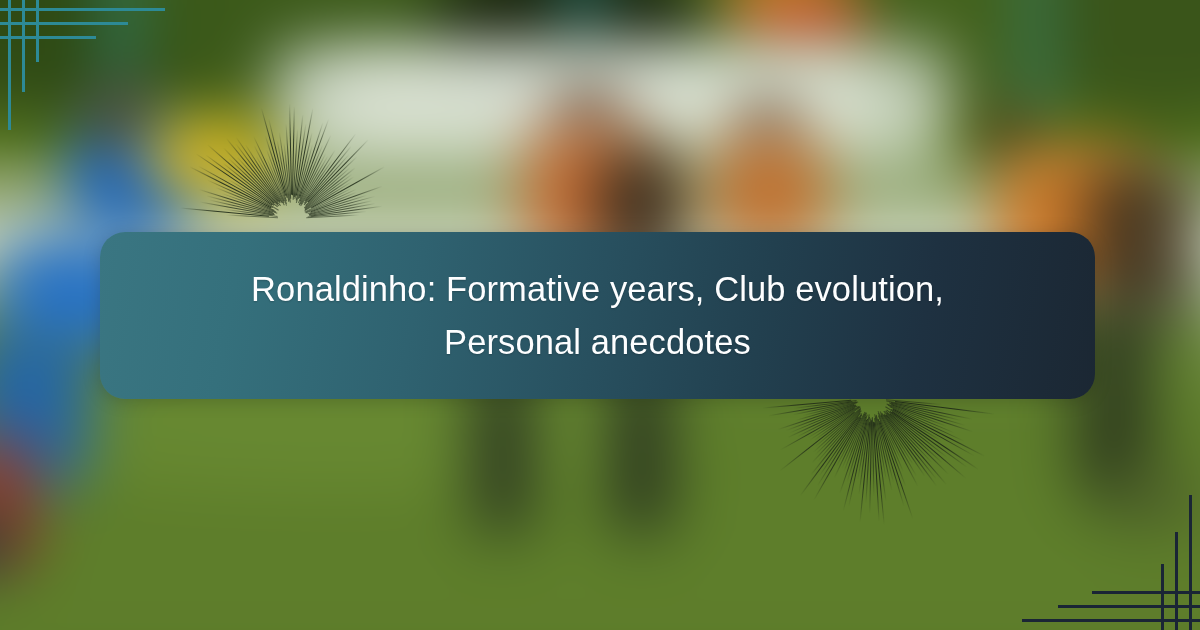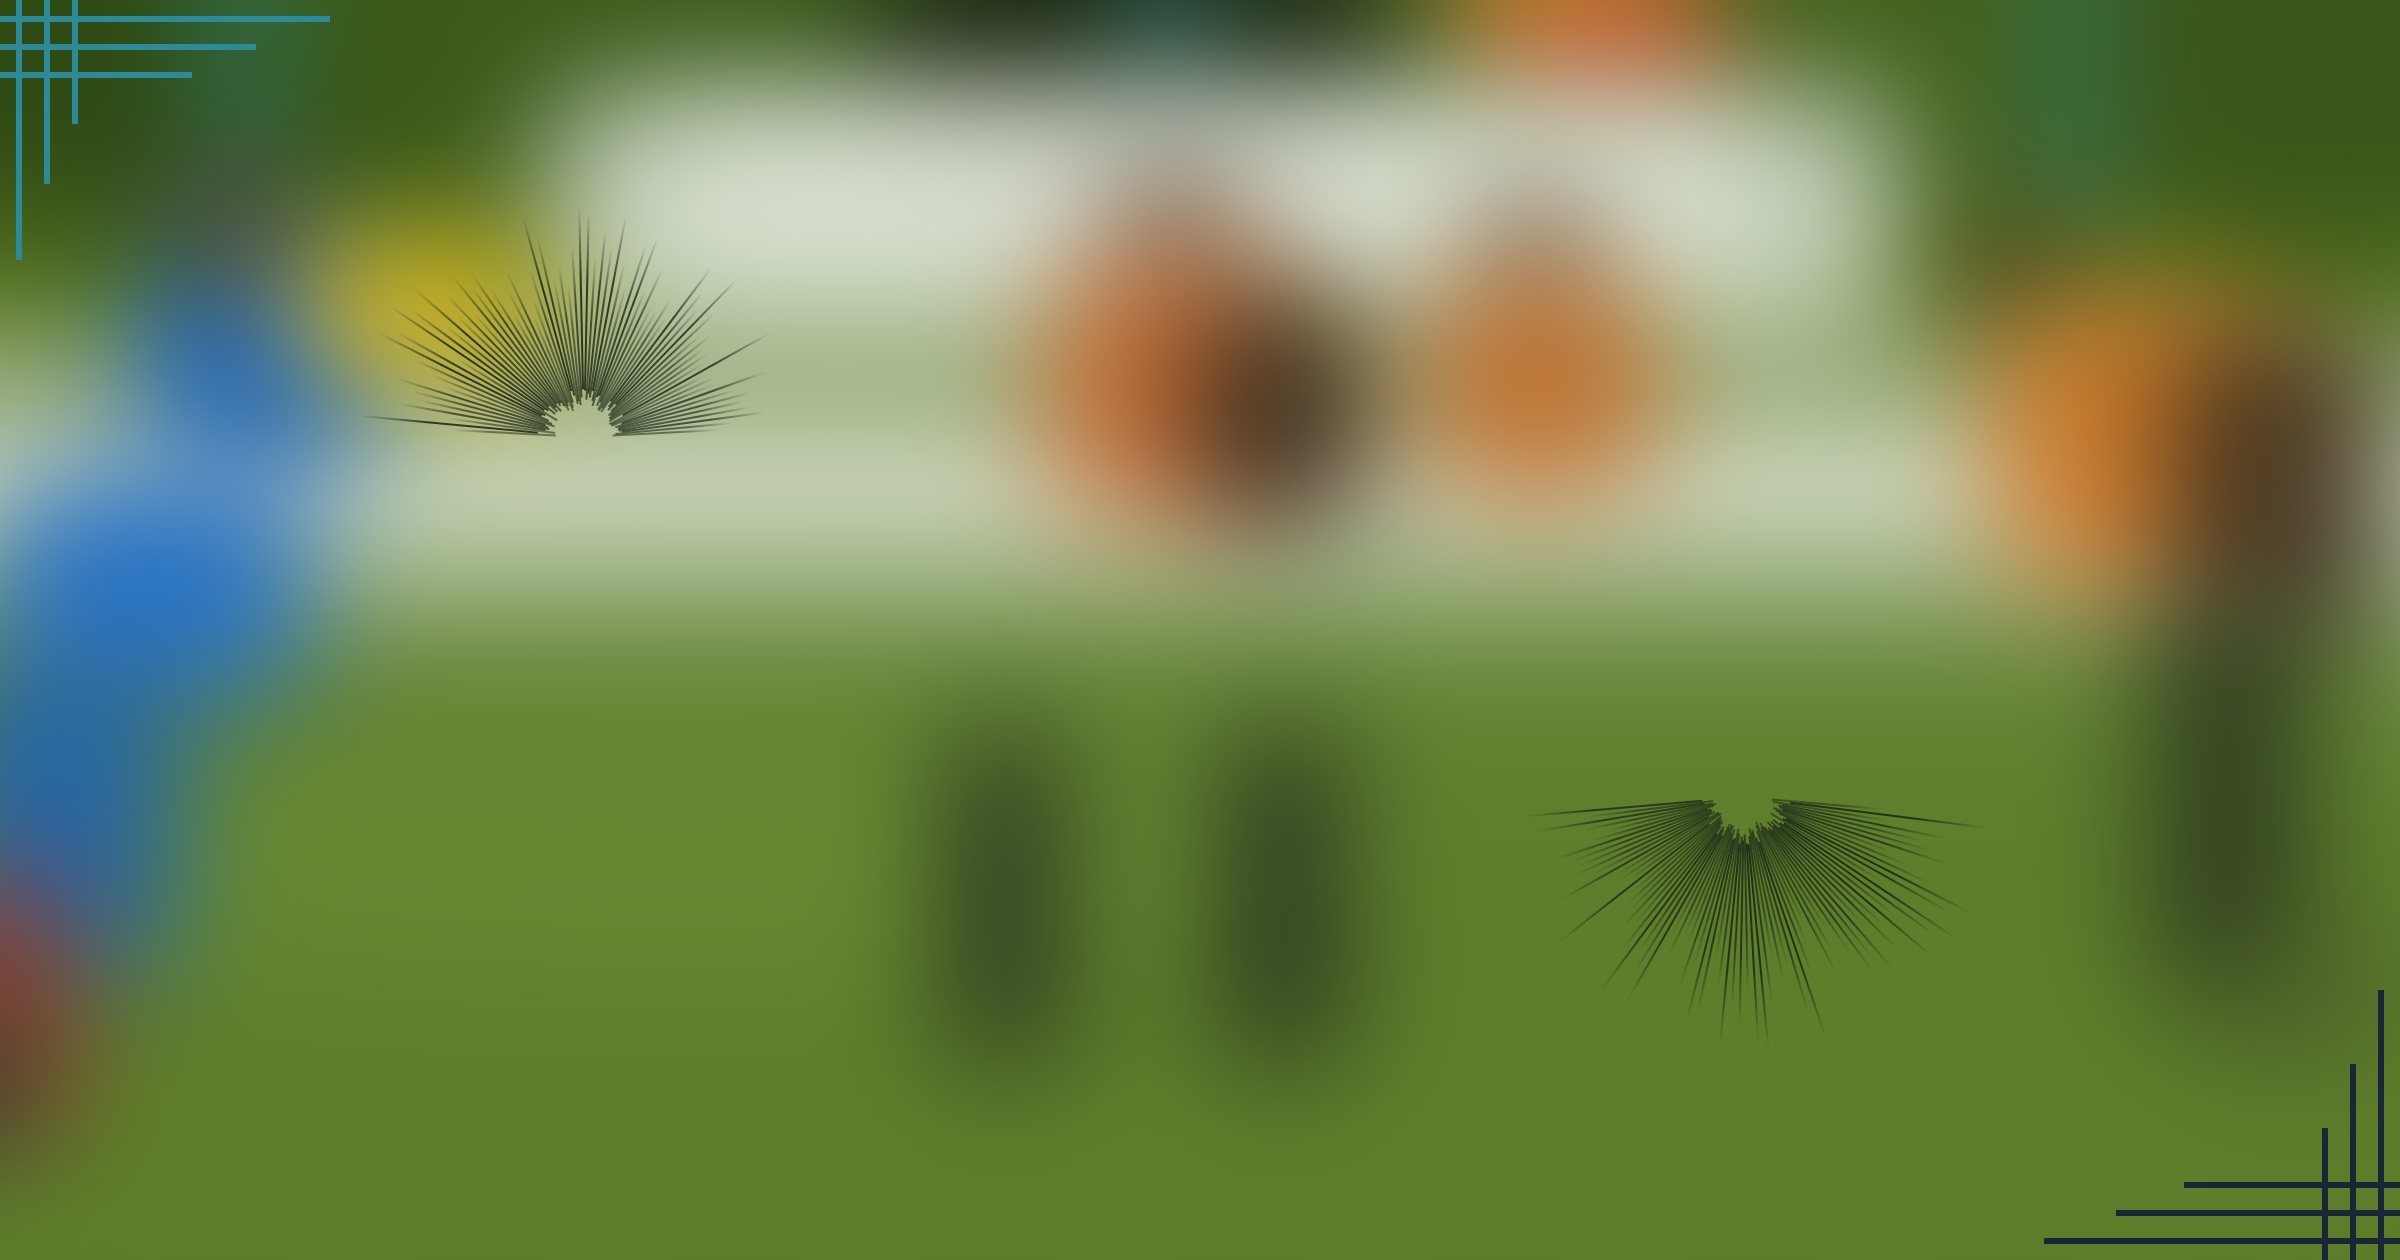--- a/index.html
+++ b/index.html
@@ -303,14 +303,17 @@
 
   <div class="corner-br" id="corner-br">
       <div class="ln" style="height: 3px; width: 178px; background: rgb(26, 37, 53); right: 0px; bottom: 8px;"></div>
       <div class="ln" style="width: 3px; height: 135px; background: rgb(26, 37, 53); bottom: 0px; right: 8px;"></div>
       <div class="ln" style="height: 3px; width: 142px; background: rgb(26, 37, 53); right: 0px; bottom: 22px;"></div>
       <div class="ln" style="width: 3px; height: 98px; background: rgb(26, 37, 53); bottom: 0px; right: 22px;"></div>
       <div class="ln" style="height: 3px; width: 108px; background: rgb(26, 37, 53); right: 0px; bottom: 36px;"></div>
       <div class="ln" style="width: 3px; height: 66px; background: rgb(26, 37, 53); bottom: 0px; right: 36px;"></div>
     </div>
 
+  <div id="panel">
+    <h1 id="panel-title">Ronaldinho: Formative years, Club evolution, Personal anecdotes</h1>
+  </div>
 
 </div>
 
 </body></html>

